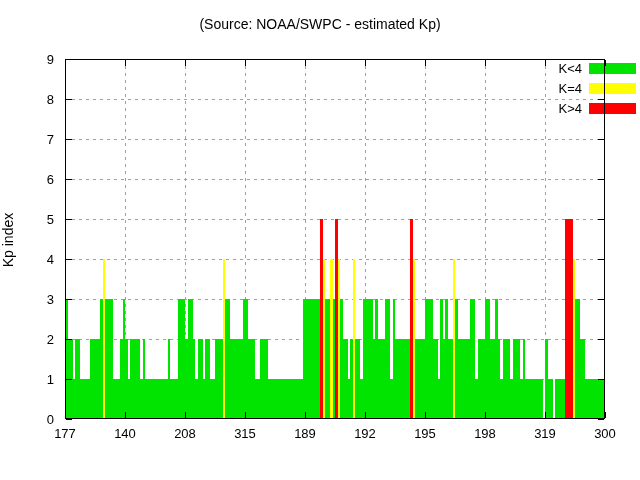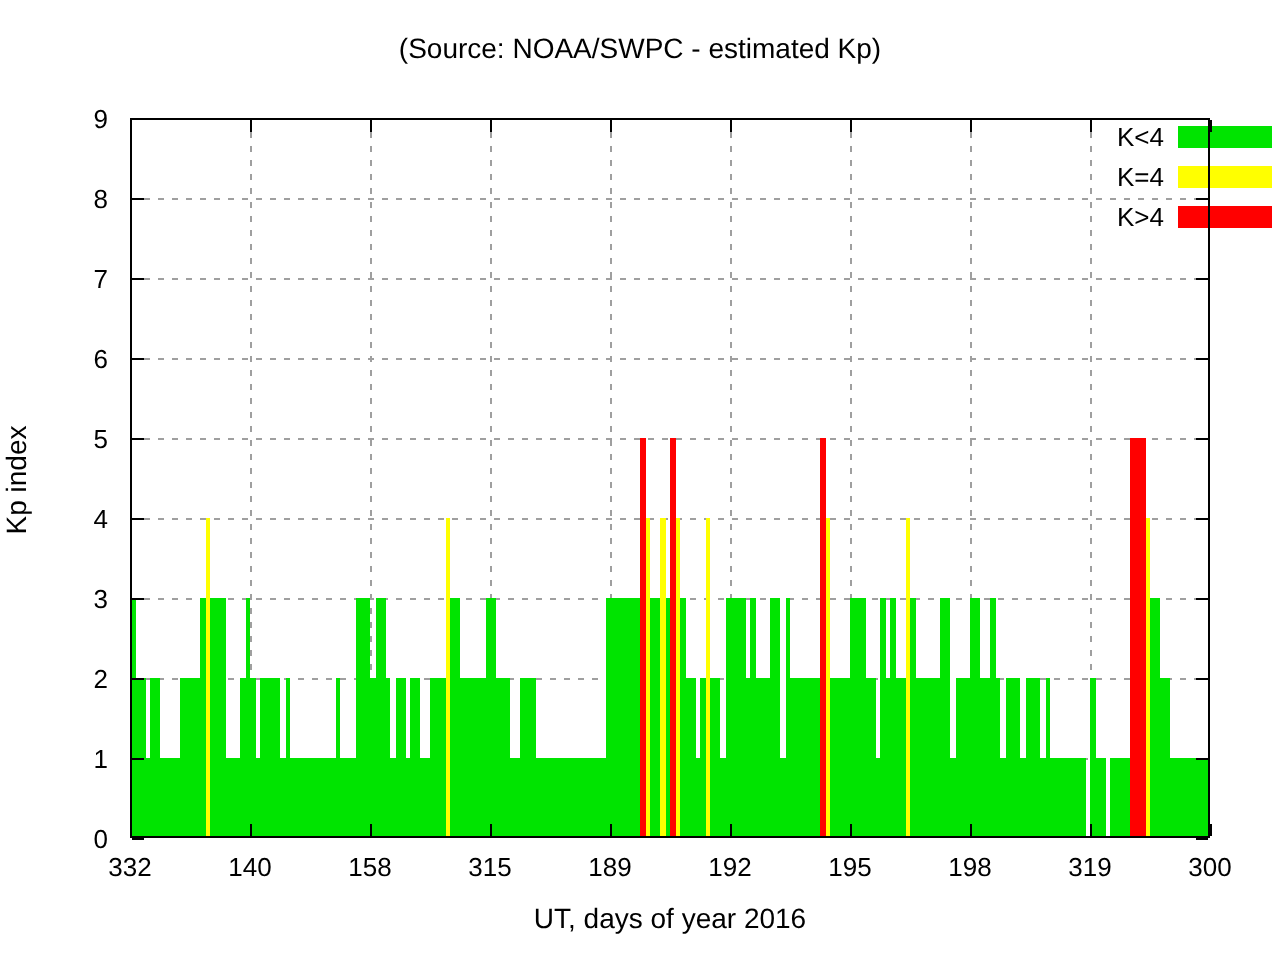--- a/index.html
+++ b/index.html
@@ -24,21 +24,20 @@
 </style>
 </head>
 <body>
 
 <div class="canvas">
   <div class="title">(Source: NOAA/SWPC - estimated Kp)</div>
 
   <div id="plot"></div>
 
   <div class="ylabel">Kp index</div>
-  <div class="xlabel">UT, days of year 2016</div>
 
   <div class="legend-row" style="top:61px;">
     <span class="legend-label">K&lt;4</span>
     <span class="legend-swatch" style="background: rgb(0, 228, 0);"></span>
   </div>
   <div class="legend-row" style="top:81px;">
     <span class="legend-label">K=4</span>
     <span class="legend-swatch" style="background: rgb(255, 255, 0);"></span>
   </div>
   <div class="legend-row" style="top:101px;">
@@ -301,27 +300,27 @@
     <div class="tick" style="left: 598px; top: 139px; width: 6px; height: 1px;"></div>
     <div class="ytick-label" style="top: 132px;">7</div>
     <div class="tick" style="left: 66px; top: 99px; width: 6px; height: 1px;"></div>
     <div class="tick" style="left: 598px; top: 99px; width: 6px; height: 1px;"></div>
     <div class="ytick-label" style="top: 92px;">8</div>
     <div class="tick" style="left: 66px; top: 59px; width: 6px; height: 1px;"></div>
     <div class="tick" style="left: 598px; top: 59px; width: 6px; height: 1px;"></div>
     <div class="ytick-label" style="top: 52px;">9</div>
     <div class="tick" style="left: 65px; top: 412px; width: 1px; height: 6px;"></div>
     <div class="tick" style="left: 65px; top: 60px; width: 1px; height: 6px;"></div>
-    <div class="xtick-label" style="left: 45px; top: 426px;">332</div>
+    <div class="xtick-label" style="left: 45px; top: 426px;">177</div>
     <div class="tick" style="left: 125px; top: 412px; width: 1px; height: 6px;"></div>
     <div class="tick" style="left: 125px; top: 60px; width: 1px; height: 6px;"></div>
     <div class="xtick-label" style="left: 105px; top: 426px;">140</div>
     <div class="tick" style="left: 185px; top: 412px; width: 1px; height: 6px;"></div>
     <div class="tick" style="left: 185px; top: 60px; width: 1px; height: 6px;"></div>
-    <div class="xtick-label" style="left: 165px; top: 426px;">158</div>
+    <div class="xtick-label" style="left: 165px; top: 426px;">208</div>
     <div class="tick" style="left: 245px; top: 412px; width: 1px; height: 6px;"></div>
     <div class="tick" style="left: 245px; top: 60px; width: 1px; height: 6px;"></div>
     <div class="xtick-label" style="left: 225px; top: 426px;">315</div>
     <div class="tick" style="left: 305px; top: 412px; width: 1px; height: 6px;"></div>
     <div class="tick" style="left: 305px; top: 60px; width: 1px; height: 6px;"></div>
     <div class="xtick-label" style="left: 285px; top: 426px;">189</div>
     <div class="tick" style="left: 365px; top: 412px; width: 1px; height: 6px;"></div>
     <div class="tick" style="left: 365px; top: 60px; width: 1px; height: 6px;"></div>
     <div class="xtick-label" style="left: 345px; top: 426px;">192</div>
     <div class="tick" style="left: 425px; top: 412px; width: 1px; height: 6px;"></div>

